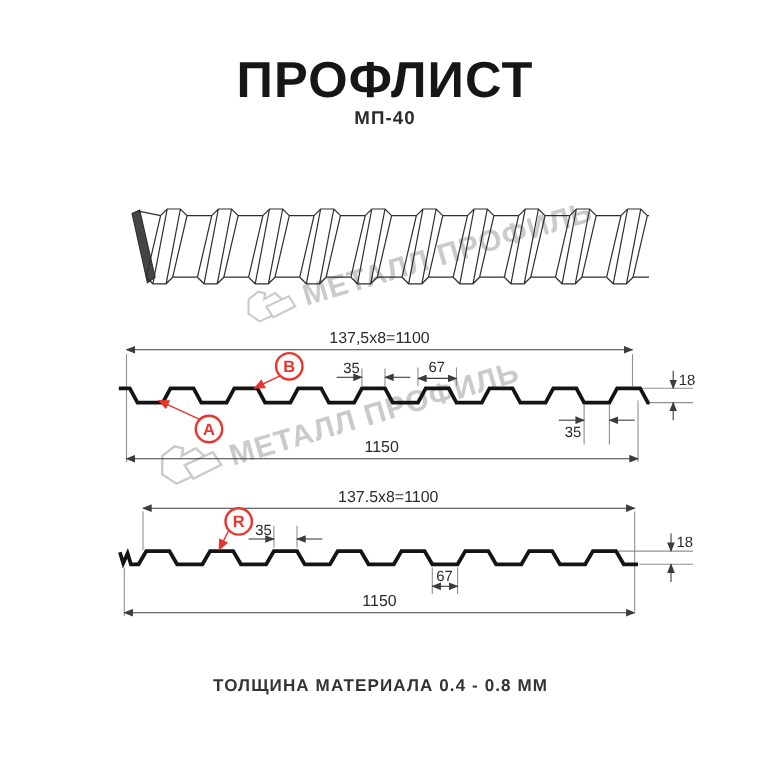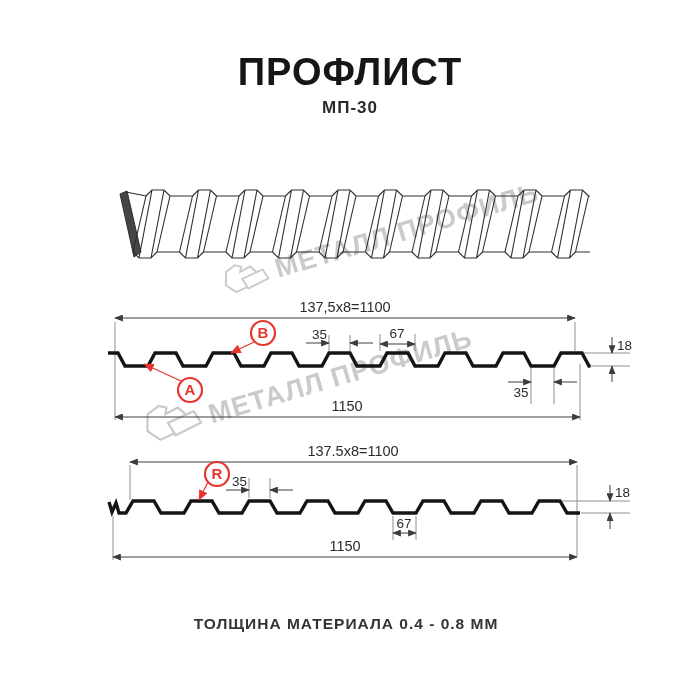--- a/index.html
+++ b/index.html
@@ -1,40 +1,40 @@
 <!DOCTYPE html>
 <html><head>
 <meta charset="utf-8">
 <style>
   html,body{margin:0;padding:0;background:#fff;}
   .canvas{position:relative;width:700px;height:700px;background:#ffffff;overflow:hidden;
           font-family:"Liberation Sans",sans-serif;}
   .page-title{position:absolute;top:48px;left:0;width:700px;text-align:center;
-              font-size:38px;line-height:48px;font-weight:700;letter-spacing:1px;color:#161616;}
+              font-size:46px;line-height:48px;font-weight:700;letter-spacing:1px;color:#161616;}
   .page-subtitle{position:absolute;top:96px;left:0;width:700px;text-align:center;
               font-size:17px;line-height:24px;font-weight:600;letter-spacing:1px;color:#2a2a2a;}
   .footer-note{position:absolute;top:612px;left:0;width:692px;text-align:center;
               font-size:15.5px;line-height:24px;font-weight:600;letter-spacing:1px;color:#333;}
   .wm{position:absolute;display:flex;align-items:flex-end;gap:8px;white-space:nowrap;
       transform-origin:left bottom;color:#cacaca;font-weight:700;z-index:1;}
   .wm .wm-text{font-size:27px;letter-spacing:1px;line-height:1;}
   .wm1{left:228px;top:266px;transform:rotate(-16.5deg);}
   .wm2{left:150px;top:407px;transform:rotate(-16.5deg);}
   .draw-layer{position:absolute;left:0;top:0;z-index:2;}
   .dim-text{font-size:14.5px;fill:#2b2b2b;}
   .dim-text-sm{font-size:13.5px;fill:#2b2b2b;}
   .marker-letter{font-size:15px;font-weight:700;fill:#e8352e;}
 </style>
 </head>
 <body>
 
 <div class="canvas">
 
   <div class="page-title">ПРОФЛИСТ</div>
-  <div class="page-subtitle">МП-30</div>
+  <div class="page-subtitle">МП-40</div>
 
   <div class="wm wm1">
     <svg width="46" height="32" viewBox="0 0 58 40">
       <path d="M2,24 L7,8 L20,3 L27,7 L24,13 L38,10 L44,20 L40,32 L12,36 Z" fill="none" stroke="#cacaca" stroke-width="2.4"></path>
       <path d="M24,22 L52,18 L56,31 L28,36 Z" fill="#ffffff" stroke="#cacaca" stroke-width="2.4"></path>
     </svg>
     <span class="wm-text">МЕТАЛЛ ПРОФИЛЬ</span>
   </div>
 
   <div class="wm wm2">

